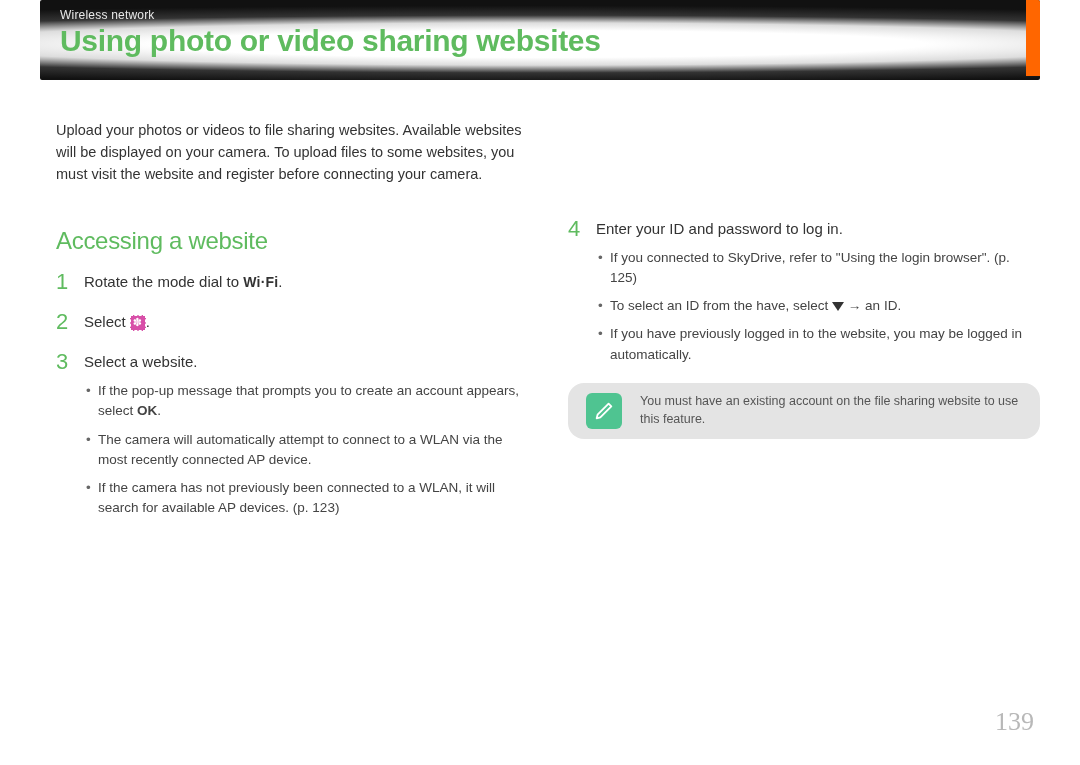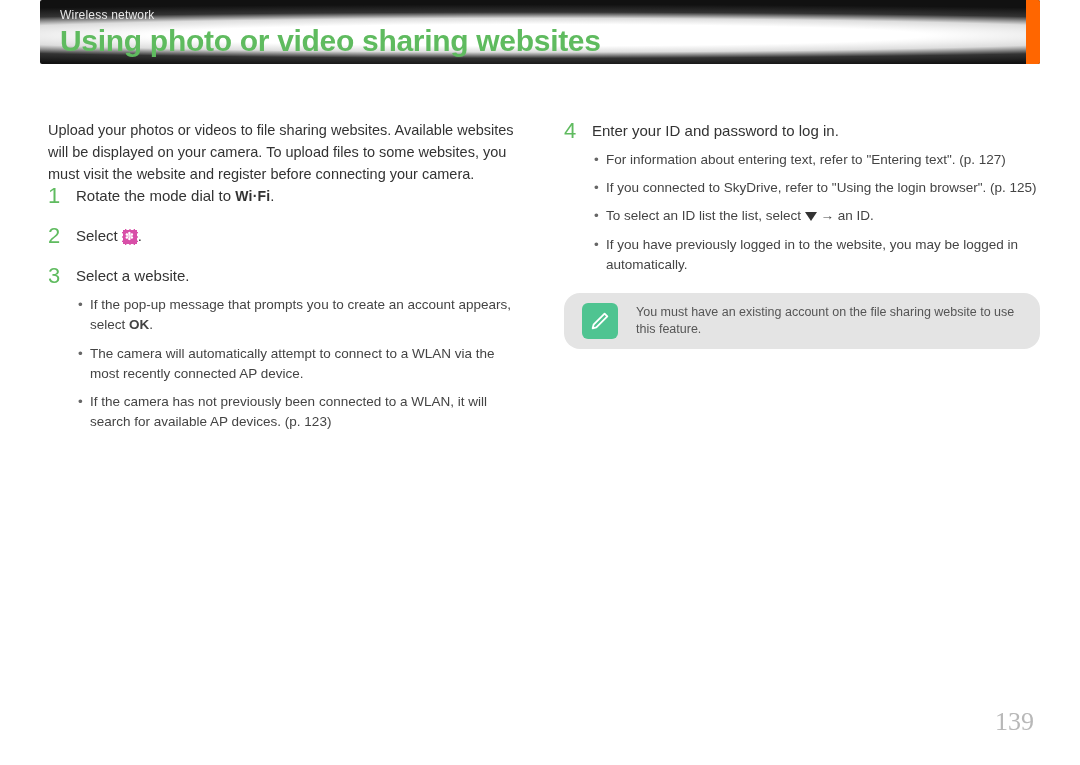--- a/index.html
+++ b/index.html
@@ -1,23 +1,23 @@
 <!DOCTYPE html>
 <html><head>
 <meta charset="utf-8">
 <style>
   * { box-sizing: border-box; margin: 0; padding: 0; }
   html, body { width: 1080px; height: 765px; font-family: "Segoe UI", "Helvetica Neue", Arial, sans-serif; background: #fff; color: #333; }
   .page { position: relative; width: 1080px; height: 765px; }
-  .banner { position: absolute; top: 0; left: 40px; right: 40px; height: 64px; background: radial-gradient(ellipse 110% 48% at 50% 55%, #fff 0%, #fff 35%, #ddd 55%, #333 75%, #111 100%); border-radius: 2px; overflow: hidden; }
+  .banner { position: absolute; top: 0; left: 40px; right: 40px; height: 80px; background: radial-gradient(ellipse 110% 48% at 50% 55%, #fff 0%, #fff 35%, #ddd 55%, #333 75%, #111 100%); border-radius: 2px; overflow: hidden; }
   .banner::after { content: ""; position: absolute; right: 0; top: 0; width: 14px; height: 76px; background: #ff6600; }
   .banner-inner { position: absolute; left: 20px; top: 8px; }
   .breadcrumb { font-size: 12px; color: #e8e8e8; letter-spacing: 0.2px; }
   .title { font-size: 30px; font-weight: 600; color: #5fbb5f; line-height: 1.1; margin-top: 2px; letter-spacing: -0.3px; }
-  .content { position: absolute; top: 120px; left: 48px; right: 40px; display: flex; gap: 40px; }
+  .content { position: absolute; top: 120px; left: 56px; right: 40px; display: flex; gap: 40px; align-items: center; }
   .col { flex: 1; }
   .intro { font-size: 14.5px; line-height: 1.5; color: #333; }
   .section-h { font-size: 24px; color: #5fbb5f; font-weight: 400; margin-top: 42px; margin-bottom: 16px; letter-spacing: -0.3px; }
   .step { display: flex; gap: 12px; margin-bottom: 18px; }
   .step-num { font-size: 22px; font-weight: 400; color: #5fbb5f; line-height: 1; min-width: 16px; font-family: "Arial Narrow", Arial, sans-serif; }
   .step-body { flex: 1; }
   .step-text { font-size: 15px; line-height: 1.45; color: #333; }
   .step-sub { font-size: 13.5px; line-height: 1.5; color: #444; margin-top: 8px; margin-left: 14px; position: relative; }
   .step-sub::before { content: "•"; position: absolute; left: -12px; top: 0; color: #666; }
   .wifi-badge { display: inline-block; font-weight: 700; font-family: Arial, sans-serif; font-size: 14px; letter-spacing: 0.2px; }
@@ -39,20 +39,21 @@
     <div class="banner-inner">
       <div class="breadcrumb">Wireless network</div>
       <div class="title">Using photo or video sharing websites</div>
     </div>
   </div>
 
   <div class="content">
     <div class="col">
       <p class="intro">Upload your photos or videos to file sharing websites. Available websites will be displayed on your camera. To upload files to some websites, you must visit the website and register before connecting your camera.</p>
 
+      <h2 class="section-h">Accessing a website</h2>
 
       <div class="step">
         <div class="step-num">1</div>
         <div class="step-body">
           <div class="step-text">
             <span>Rotate the mode dial to </span><span class="wifi-badge">Wi·Fi</span><span>.</span>
           </div>
         </div>
       </div>
 
@@ -76,24 +77,23 @@
           <div class="step-sub">If the camera has not previously been connected to a WLAN, it will search for available AP devices. (p. 123)</div>
         </div>
       </div>
     </div>
 
     <div class="col">
       <div class="step">
         <div class="step-num">4</div>
         <div class="step-body">
           <div class="step-text">Enter your ID and password to log in.</div>
-          <div class="step-sub">For information about entering text, refer to "Entering text". (p. 127)</div>
           <div class="step-sub">If you connected to SkyDrive, refer to "Using the login browser". (p. 125)</div>
           <div class="step-sub">
-            <span>To select an ID list the list, select </span><span class="down-tri"></span><span> → an ID.</span>
+            <span>To select an ID from the have, select </span><span class="down-tri"></span><span> → an ID.</span>
           </div>
           <div class="step-sub">If you have previously logged in to the website, you may be logged in automatically.</div>
         </div>
       </div>
 
       <div class="note-box">
         <div class="note-icon">
           <svg viewBox="0 0 24 24" fill="none" stroke="#fff" stroke-width="2" stroke-linecap="round" stroke-linejoin="round">
             <path d="M4 20 L8 19 L20 7 L17 4 L5 16 Z"></path>
           </svg>

